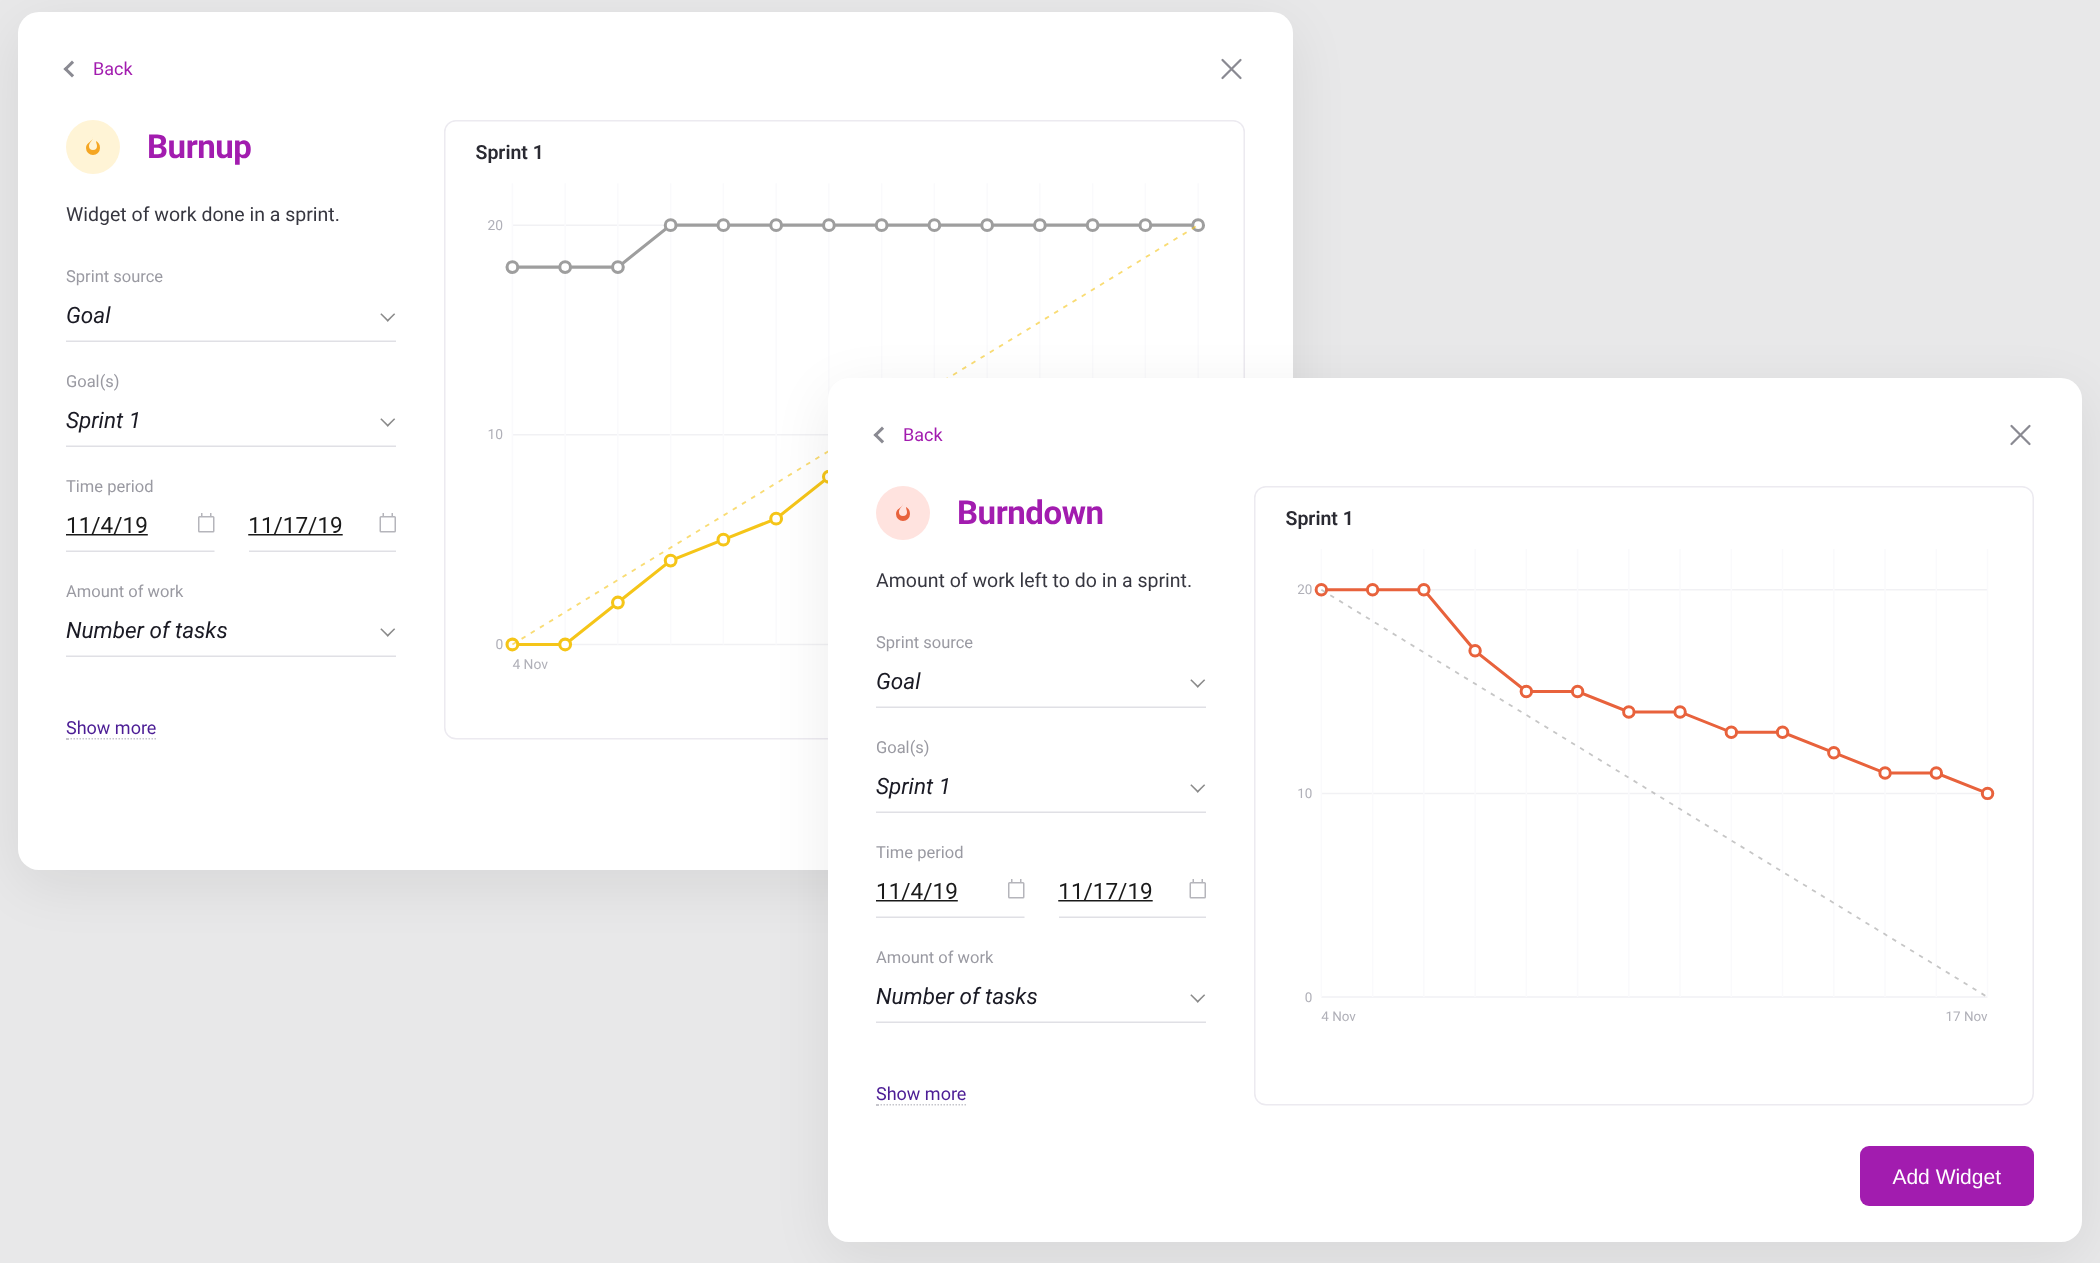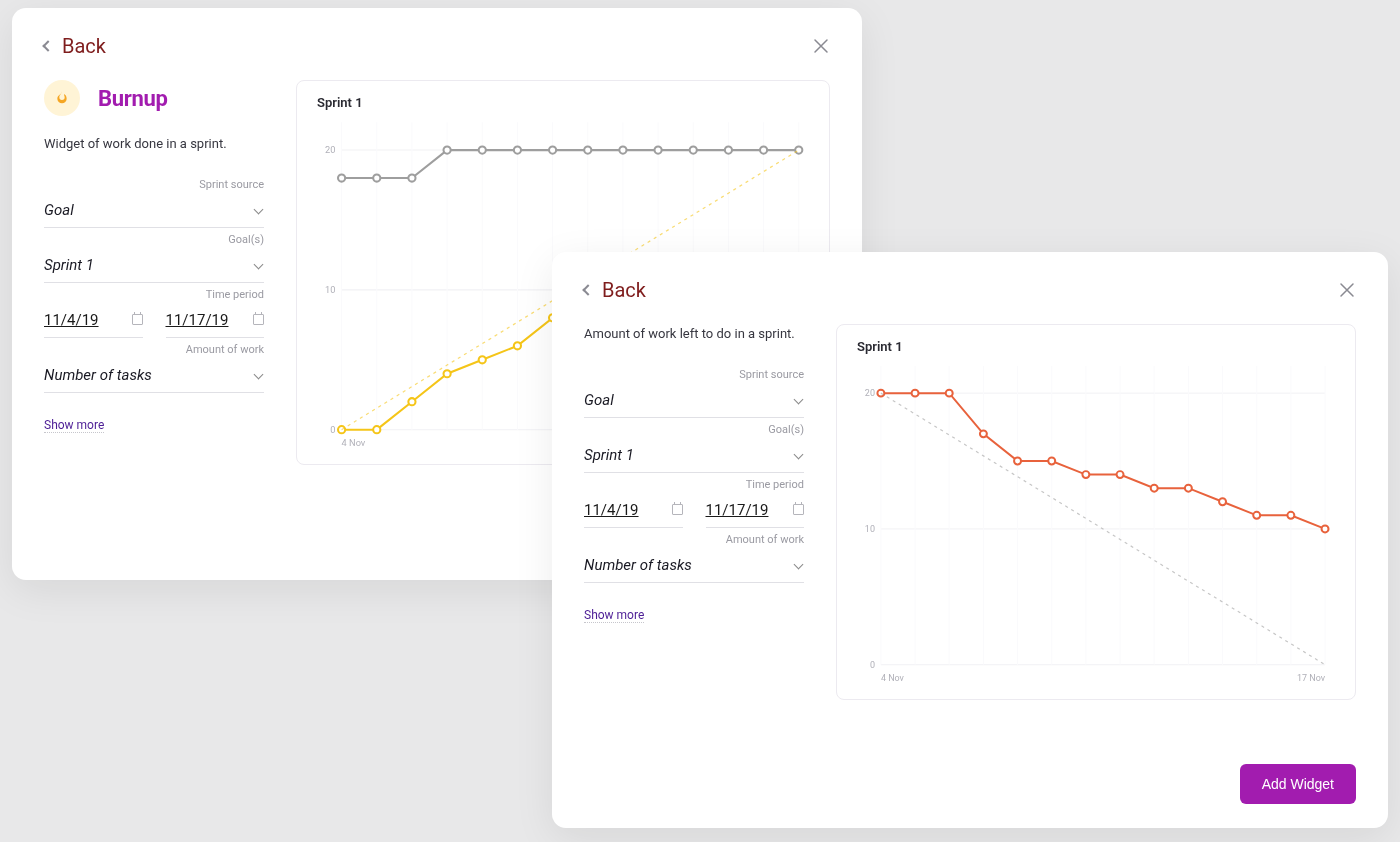--- a/index.html
+++ b/index.html
@@ -33,22 +33,22 @@
   .topbar {
     display: flex;
     align-items: center;
     justify-content: space-between;
     height: 28px;
   }
   .back {
     display: flex;
     align-items: center;
     gap: 10px;
-    color: #7f1d1d;
-    font-size: 20px;
+    color: #a21caf;
+    font-size: 12px;
     cursor: pointer;
   }
   .chev-left {
     width: 8px; height: 8px;
     border-left: 2px solid #8a8a92;
     border-bottom: 2px solid #8a8a92;
     transform: rotate(45deg);
     display: inline-block;
   }
   .close-x svg { display:block; }
@@ -77,21 +77,21 @@
     font-weight: 700;
     color: #a21caf;
     letter-spacing: -0.3px;
   }
   .desc {
     font-size: 13px;
     line-height: 1.5;
     color: #373740;
     margin-bottom: 24px;
   }
-  .field { margin-bottom: 5px; text-align: right; }
+  .field { margin-bottom: 20px; }
   .field-label {
     font-size: 11px;
     color: #9a9aa2;
     margin-bottom: 6px;
   }
   .select {
     display: flex;
     justify-content: space-between;
     align-items: center;
     border-bottom: 1px solid #e0e0e5;
@@ -304,20 +304,28 @@
     </div>
     <div class="close-x">
       <svg width="18" height="18" viewBox="0 0 18 18">
         <path d="M3 3 L15 15 M15 3 L3 15" stroke="#8a8a92" stroke-width="1.5" stroke-linecap="round"></path>
       </svg>
     </div>
   </div>
 
   <div class="body">
     <div class="sidebar">
+      <div class="title-row">
+        <div class="icon-bub red">
+          <svg viewBox="0 0 24 24">
+              <path fill="#e8623c" d="M12 2c0 4-4 5-4 9a4 4 0 0 0 8 0c0-2-1-3-1-5 2 1 4 3 4 7a7 7 0 1 1-14 0c0-6 7-6 7-11z"></path>
+            </svg>
+        </div>
+        <div class="title">Burndown</div>
+      </div>
       <div class="desc">Amount of work left to do in a sprint.</div>
 
       <div class="field">
         <div class="field-label">Sprint source</div>
         <div class="select">
           <span>Goal</span>
           <span class="chev-down"></span>
         </div>
       </div>
 

